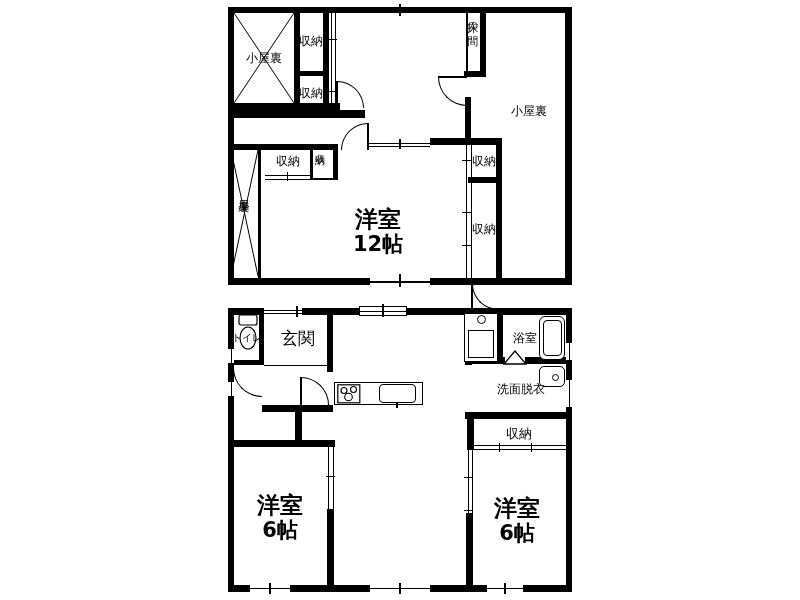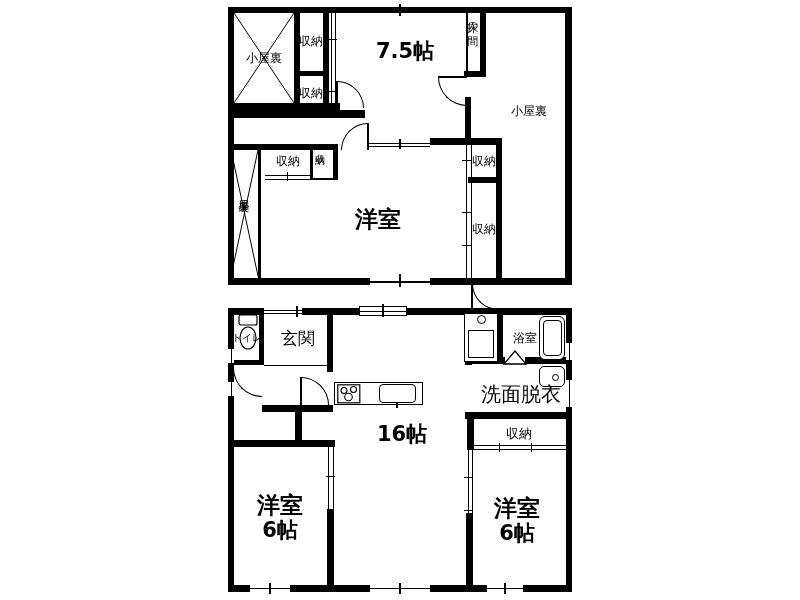--- a/index.html
+++ b/index.html
@@ -84,29 +84,29 @@
     </svg>
   <svg class="x" width="27" height="126" style="position:absolute;left:231px;top:150px">
       <line x1="0" y1="0" x2="27" y2="126"></line>
       <line x1="27" y1="0" x2="0" y2="126"></line>
     </svg>
 
   <div class="lbl sm" style="left:234px;top:51px;width:60px">小屋裏</div>
   <div class="lbl sm" style="left:297px;top:34px;width:28px">収納</div>
   <div class="lbl sm" style="left:297px;top:86px;width:28px">収納</div>
   <div class="lbl" style="left:350px;top:39px;width:110px">
-    <div class="big2">7.5帖</div>
   </div>
   <div class="lbl vert" style="left:465px;top:13px;font-size:11px">床の間</div>
   <div class="lbl sm" style="left:499px;top:104px;width:60px">小屋裏</div>
   <div class="lbl vert" style="left:236px;top:190px;font-size:11px">小屋裏</div>
   <div class="lbl sm" style="left:264px;top:154px;width:48px">収納</div>
   <div class="lbl vert" style="left:313px;top:146px;font-size:10px">収納</div>
   <div class="lbl" style="left:323px;top:206px;width:110px">
     <div class="big1">洋室</div>
+    <div class="big2">12帖</div>
   </div>
   <div class="lbl sm" style="left:470px;top:154px;width:28px">収納</div>
   <div class="lbl sm" style="left:470px;top:222px;width:28px">収納</div>
 
   <div class="w" style="left:228px;top:308px;width:344px;height:7px"></div>
   <div class="w" style="left:228px;top:585px;width:344px;height:7px"></div>
   <div class="w" style="left:228px;top:308px;width:6px;height:284px"></div>
   <div class="w" style="left:566px;top:308px;width:6px;height:284px"></div>
 
   <div class="w" style="left:259px;top:308px;width:5px;height:57px"></div>
@@ -190,23 +190,22 @@
   <div class="fx" style="left:468px;top:330px;width:26px;height:28px;border-width:1px"></div>
   <div class="fx" style="left:477px;top:315px;width:9px;height:9px;border-width:1px;border-radius:50%"></div>
   <div class="fx" style="left:539px;top:316px;width:26px;height:44px;border-width:1.5px;border-radius:6px"></div>
   <div class="fx" style="left:542.5px;top:320px;width:19px;height:36px;border-width:1px;border-radius:4px"></div>
   <div class="fx" style="left:539px;top:366px;width:26px;height:21px;border-width:1.2px;border-radius:5px"></div>
   <div class="fx" style="left:552px;top:374px;width:7px;height:7px;border-width:1px;border-radius:50%"></div>
 
   <div class="lbl" style="left:228px;top:332px;width:38px;font-size:10px">トイレ</div>
   <div class="lbl" style="left:272px;top:328px;width:52px;font-size:17px">玄関</div>
   <div class="lbl" style="left:502px;top:331px;width:46px;font-size:12px">浴室</div>
-  <div class="lbl" style="left:477px;top:382px;width:88px;font-size:20px">洗面脱衣</div>
+  <div class="lbl" style="left:477px;top:382px;width:88px;font-size:12px">洗面脱衣</div>
   <div class="lbl" style="left:337px;top:422px;width:130px">
-    <div class="big2">16帖</div>
   </div>
   <div class="lbl" style="left:494px;top:426px;width:50px;font-size:13px">収納</div>
   <div class="lbl" style="left:230px;top:492px;width:100px">
     <div class="big1">洋室</div>
     <div class="big2">6帖</div>
   </div>
   <div class="lbl" style="left:467px;top:495px;width:100px">
     <div class="big1">洋室</div>
     <div class="big2">6帖</div>
   </div>

